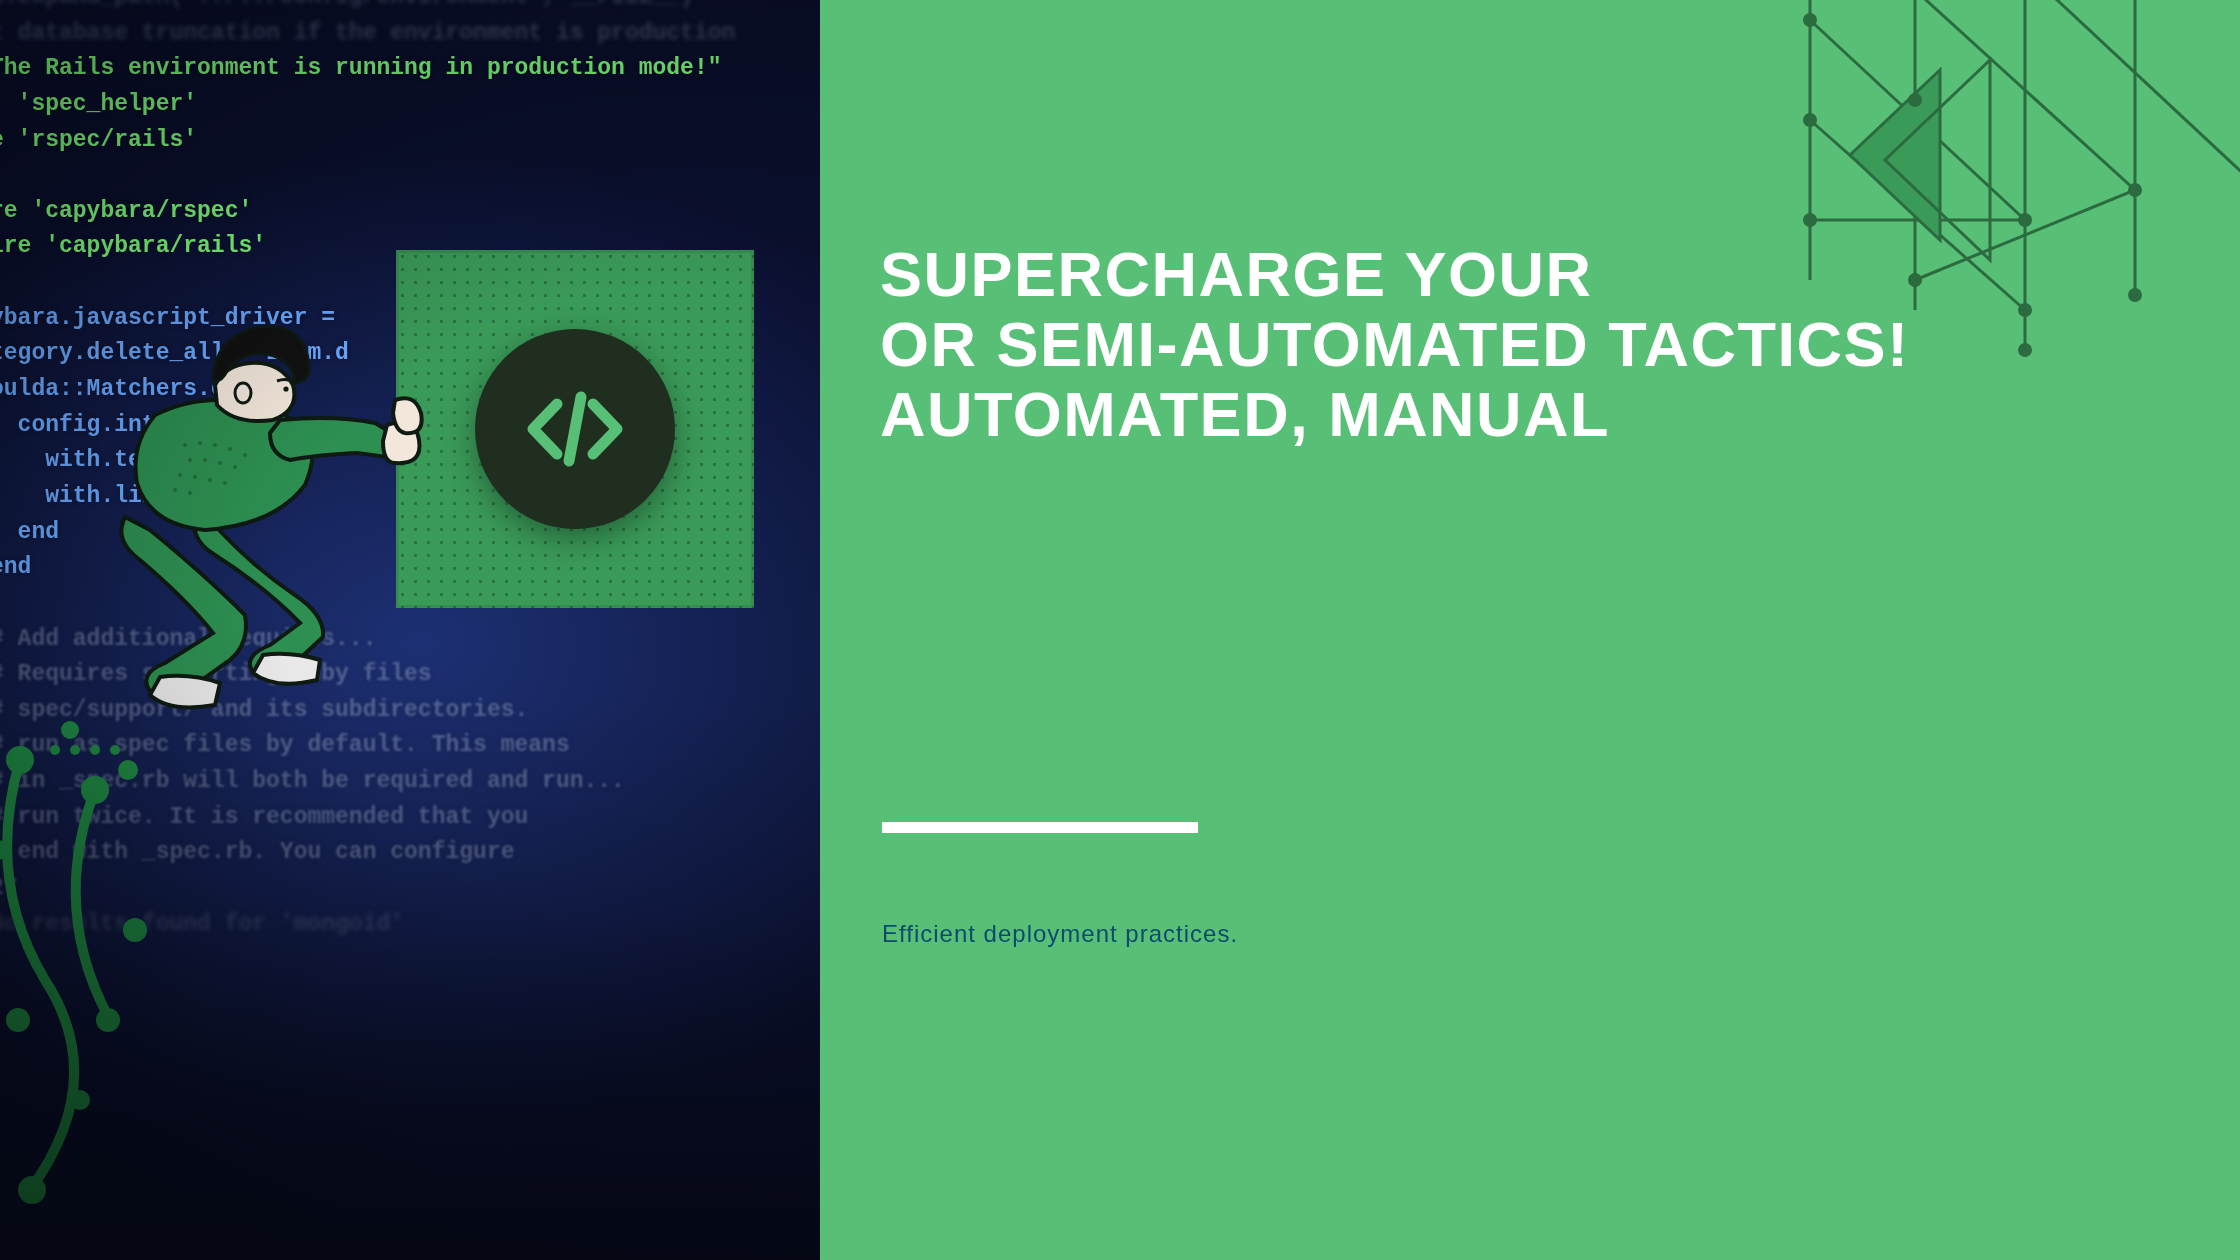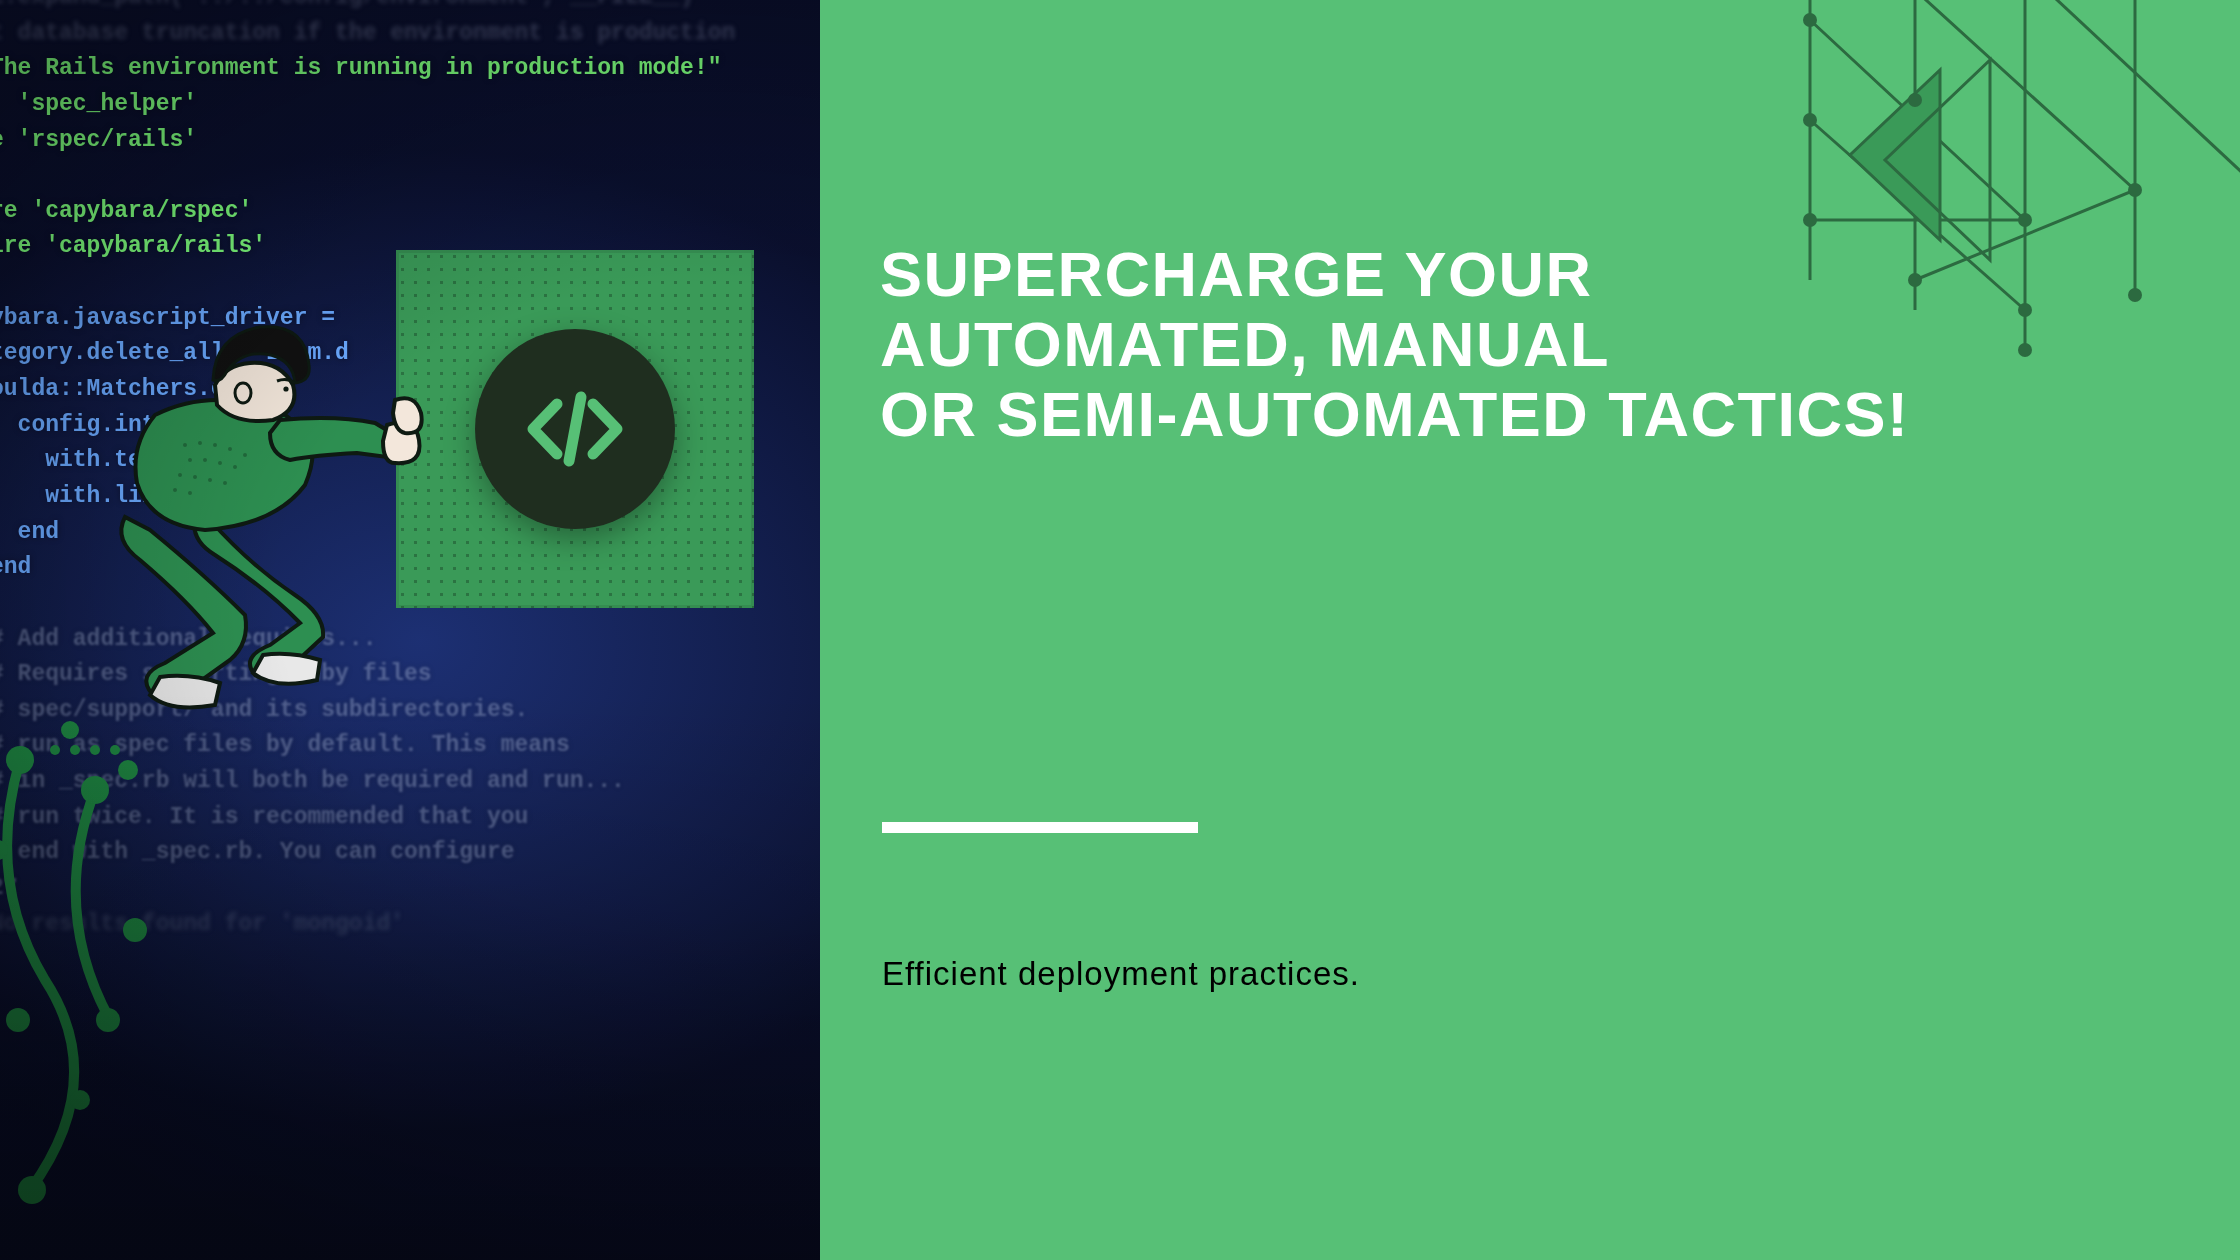--- a/index.html
+++ b/index.html
@@ -123,26 +123,26 @@
   text-transform:uppercase;
 }
 .divider{
   position:absolute;
   left:62px;top:822px;
   width:316px;height:0;
   border-top:11px solid #ffffff;
 }
 .subhead{
   position:absolute;
-  left:62px;top:955px;
+  left:62px;top:920px;
   font-family:"Helvetica Neue",Arial,sans-serif;
   font-weight:400;
-  font-size:33px;
+  font-size:24px;
   letter-spacing:1px;
-  color:#000000;
+  color:#0c4a6e;
 }
 
 
 .tr-deco{
   position:absolute;
   right:-10px;top:-20px;
   width:560px;height:400px;
 }
 .tr-deco line,.tr-deco polyline,.tr-deco polygon,.tr-deco circle{
   stroke:#2c6a40;stroke-width:3;fill:none;
@@ -237,22 +237,22 @@
           <circle cx="115" cy="30" r="5"></circle>
         <circle cx="135" cy="30" r="5"></circle>
           <circle cx="155" cy="30" r="5"></circle>
       </g>
     </svg>
   </div>
 
   <div class="right-panel">
     <h1 class="headline" id="headline">
         <div>SUPERCHARGE YOUR</div>
+        <div>OR SEMI-AUTOMATED TACTICS!</div>
         <div>AUTOMATED, MANUAL</div>
-        <div>OR SEMI-AUTOMATED TACTICS!</div>
       </h1>
     <div class="divider"></div>
     <div class="subhead">Efficient deployment practices.</div>
 
     <svg class="tr-deco" viewBox="0 0 560 400">
 
       <line x1="120" y1="-20" x2="120" y2="300"></line>
       <line x1="225" y1="-20" x2="225" y2="330"></line>
       <line x1="335" y1="-20" x2="335" y2="370"></line>
       <line x1="445" y1="-20" x2="445" y2="315"></line>

